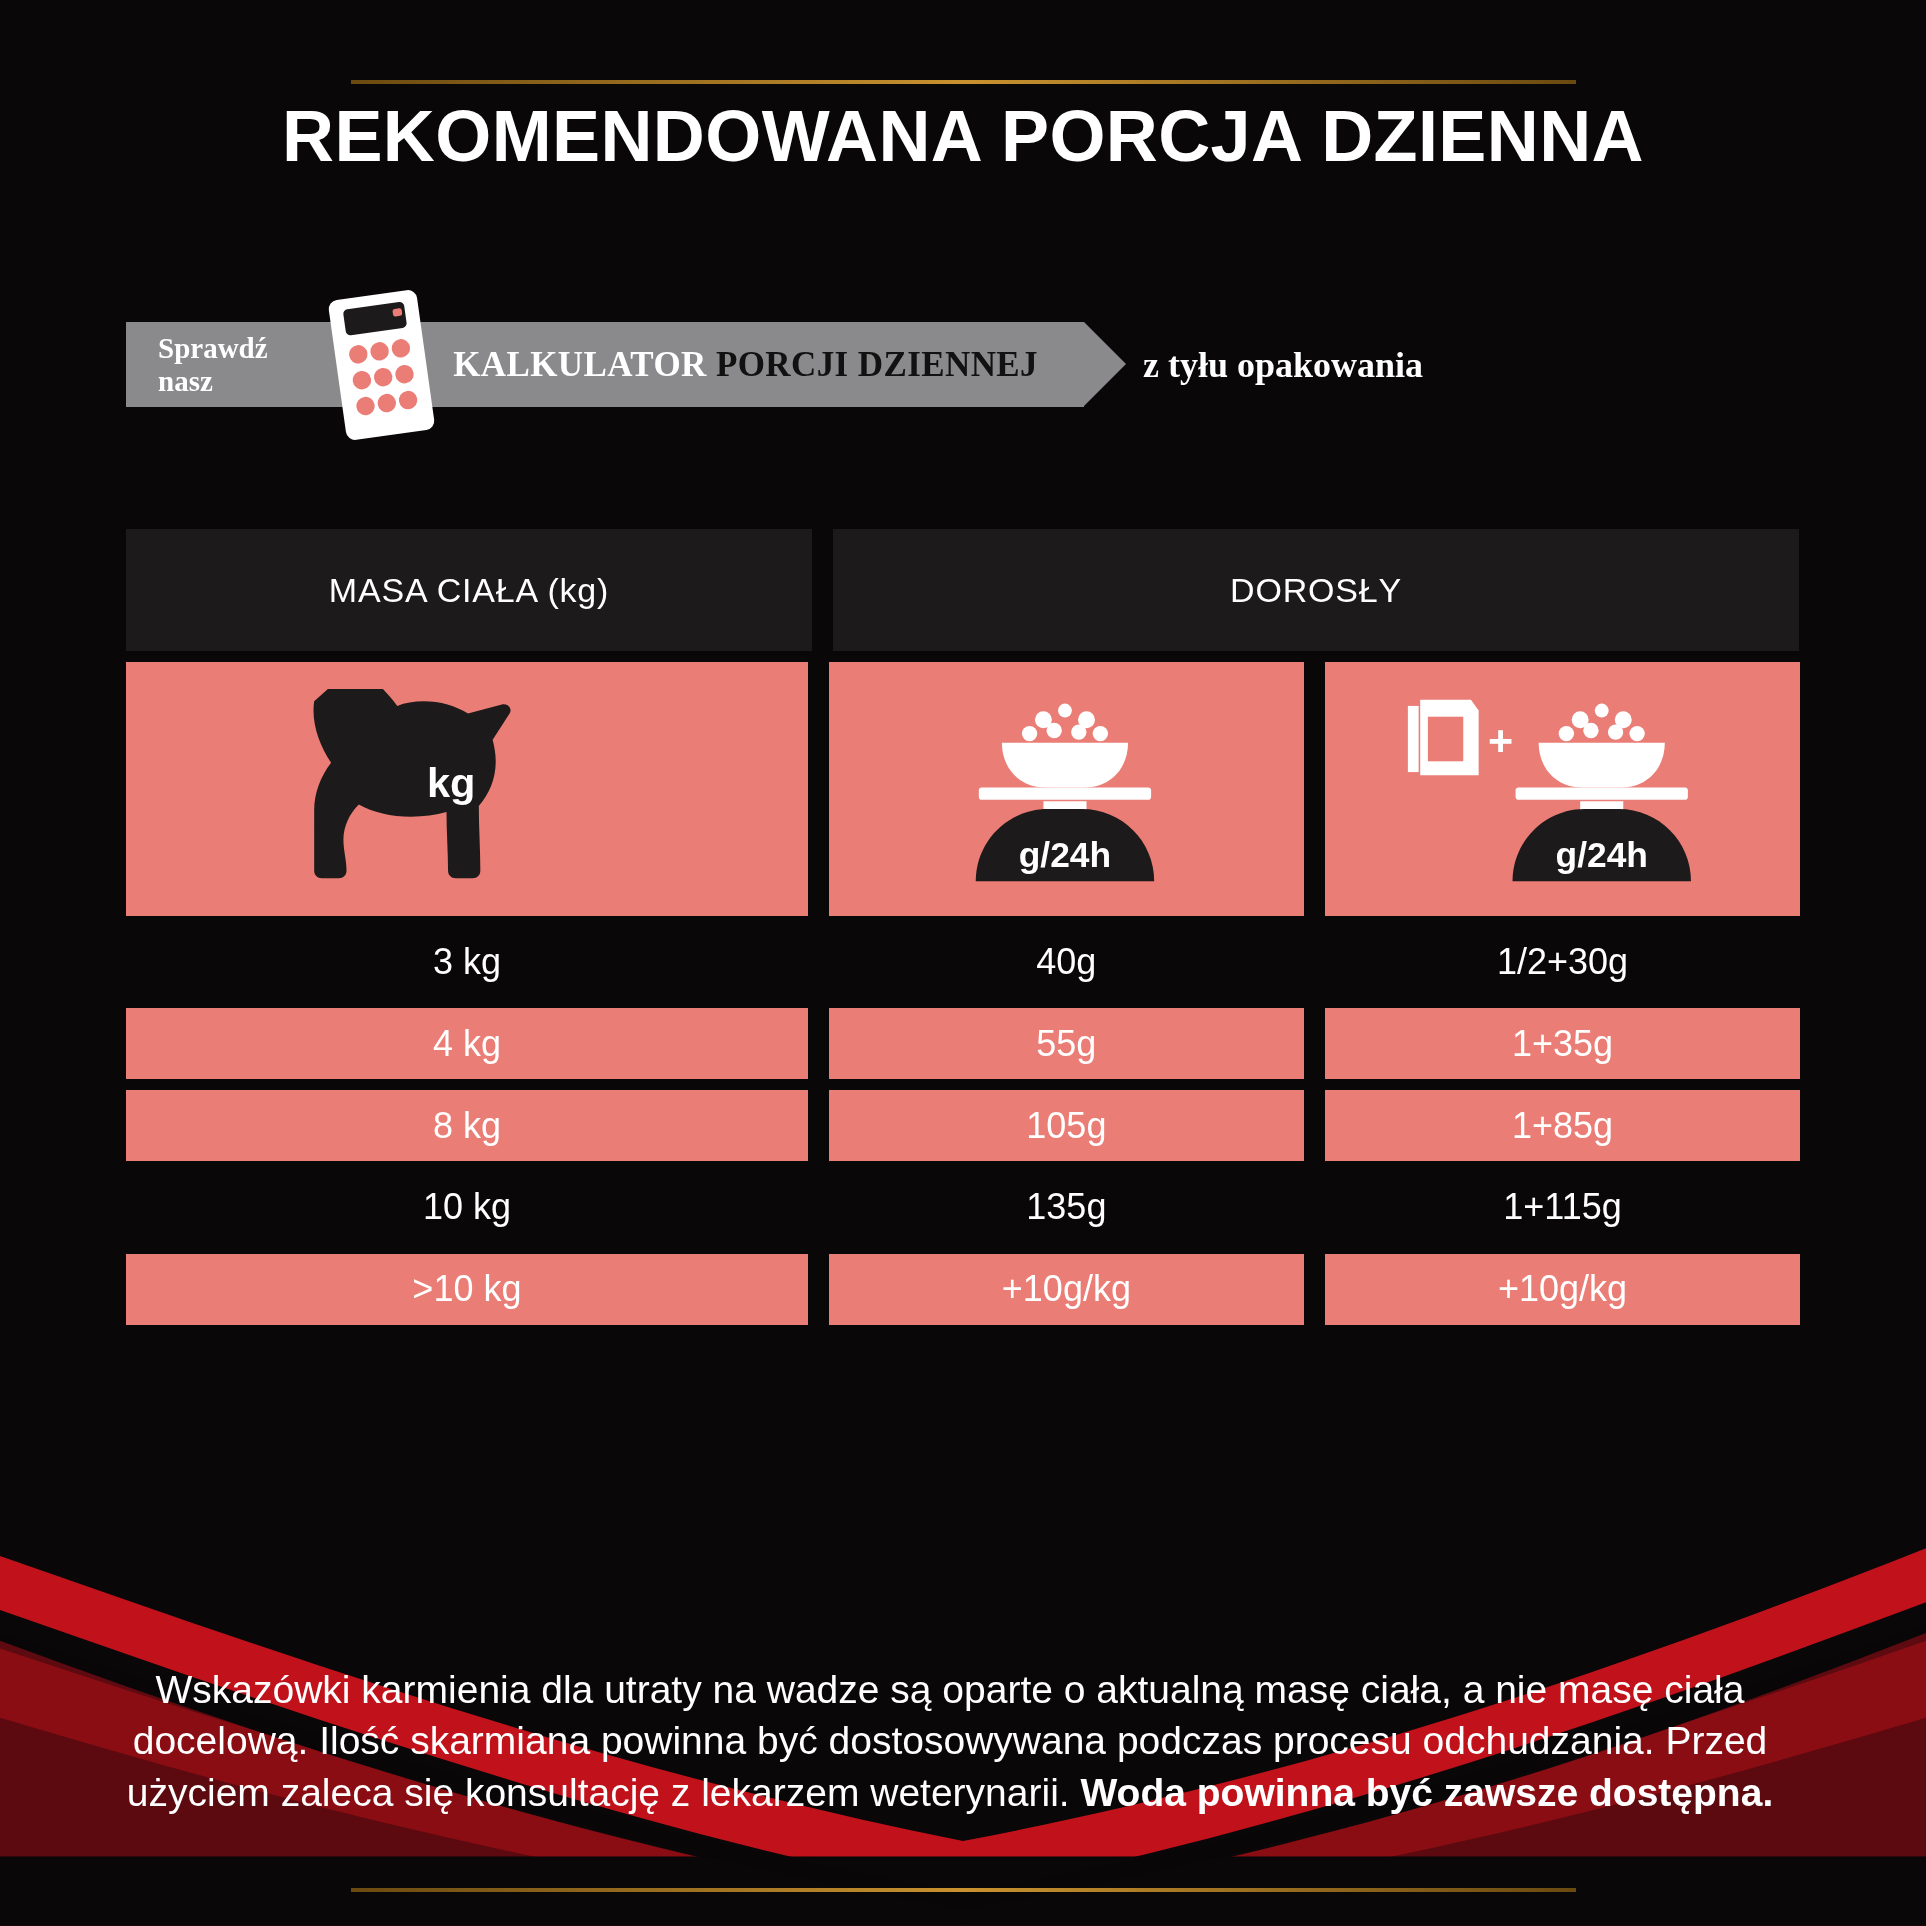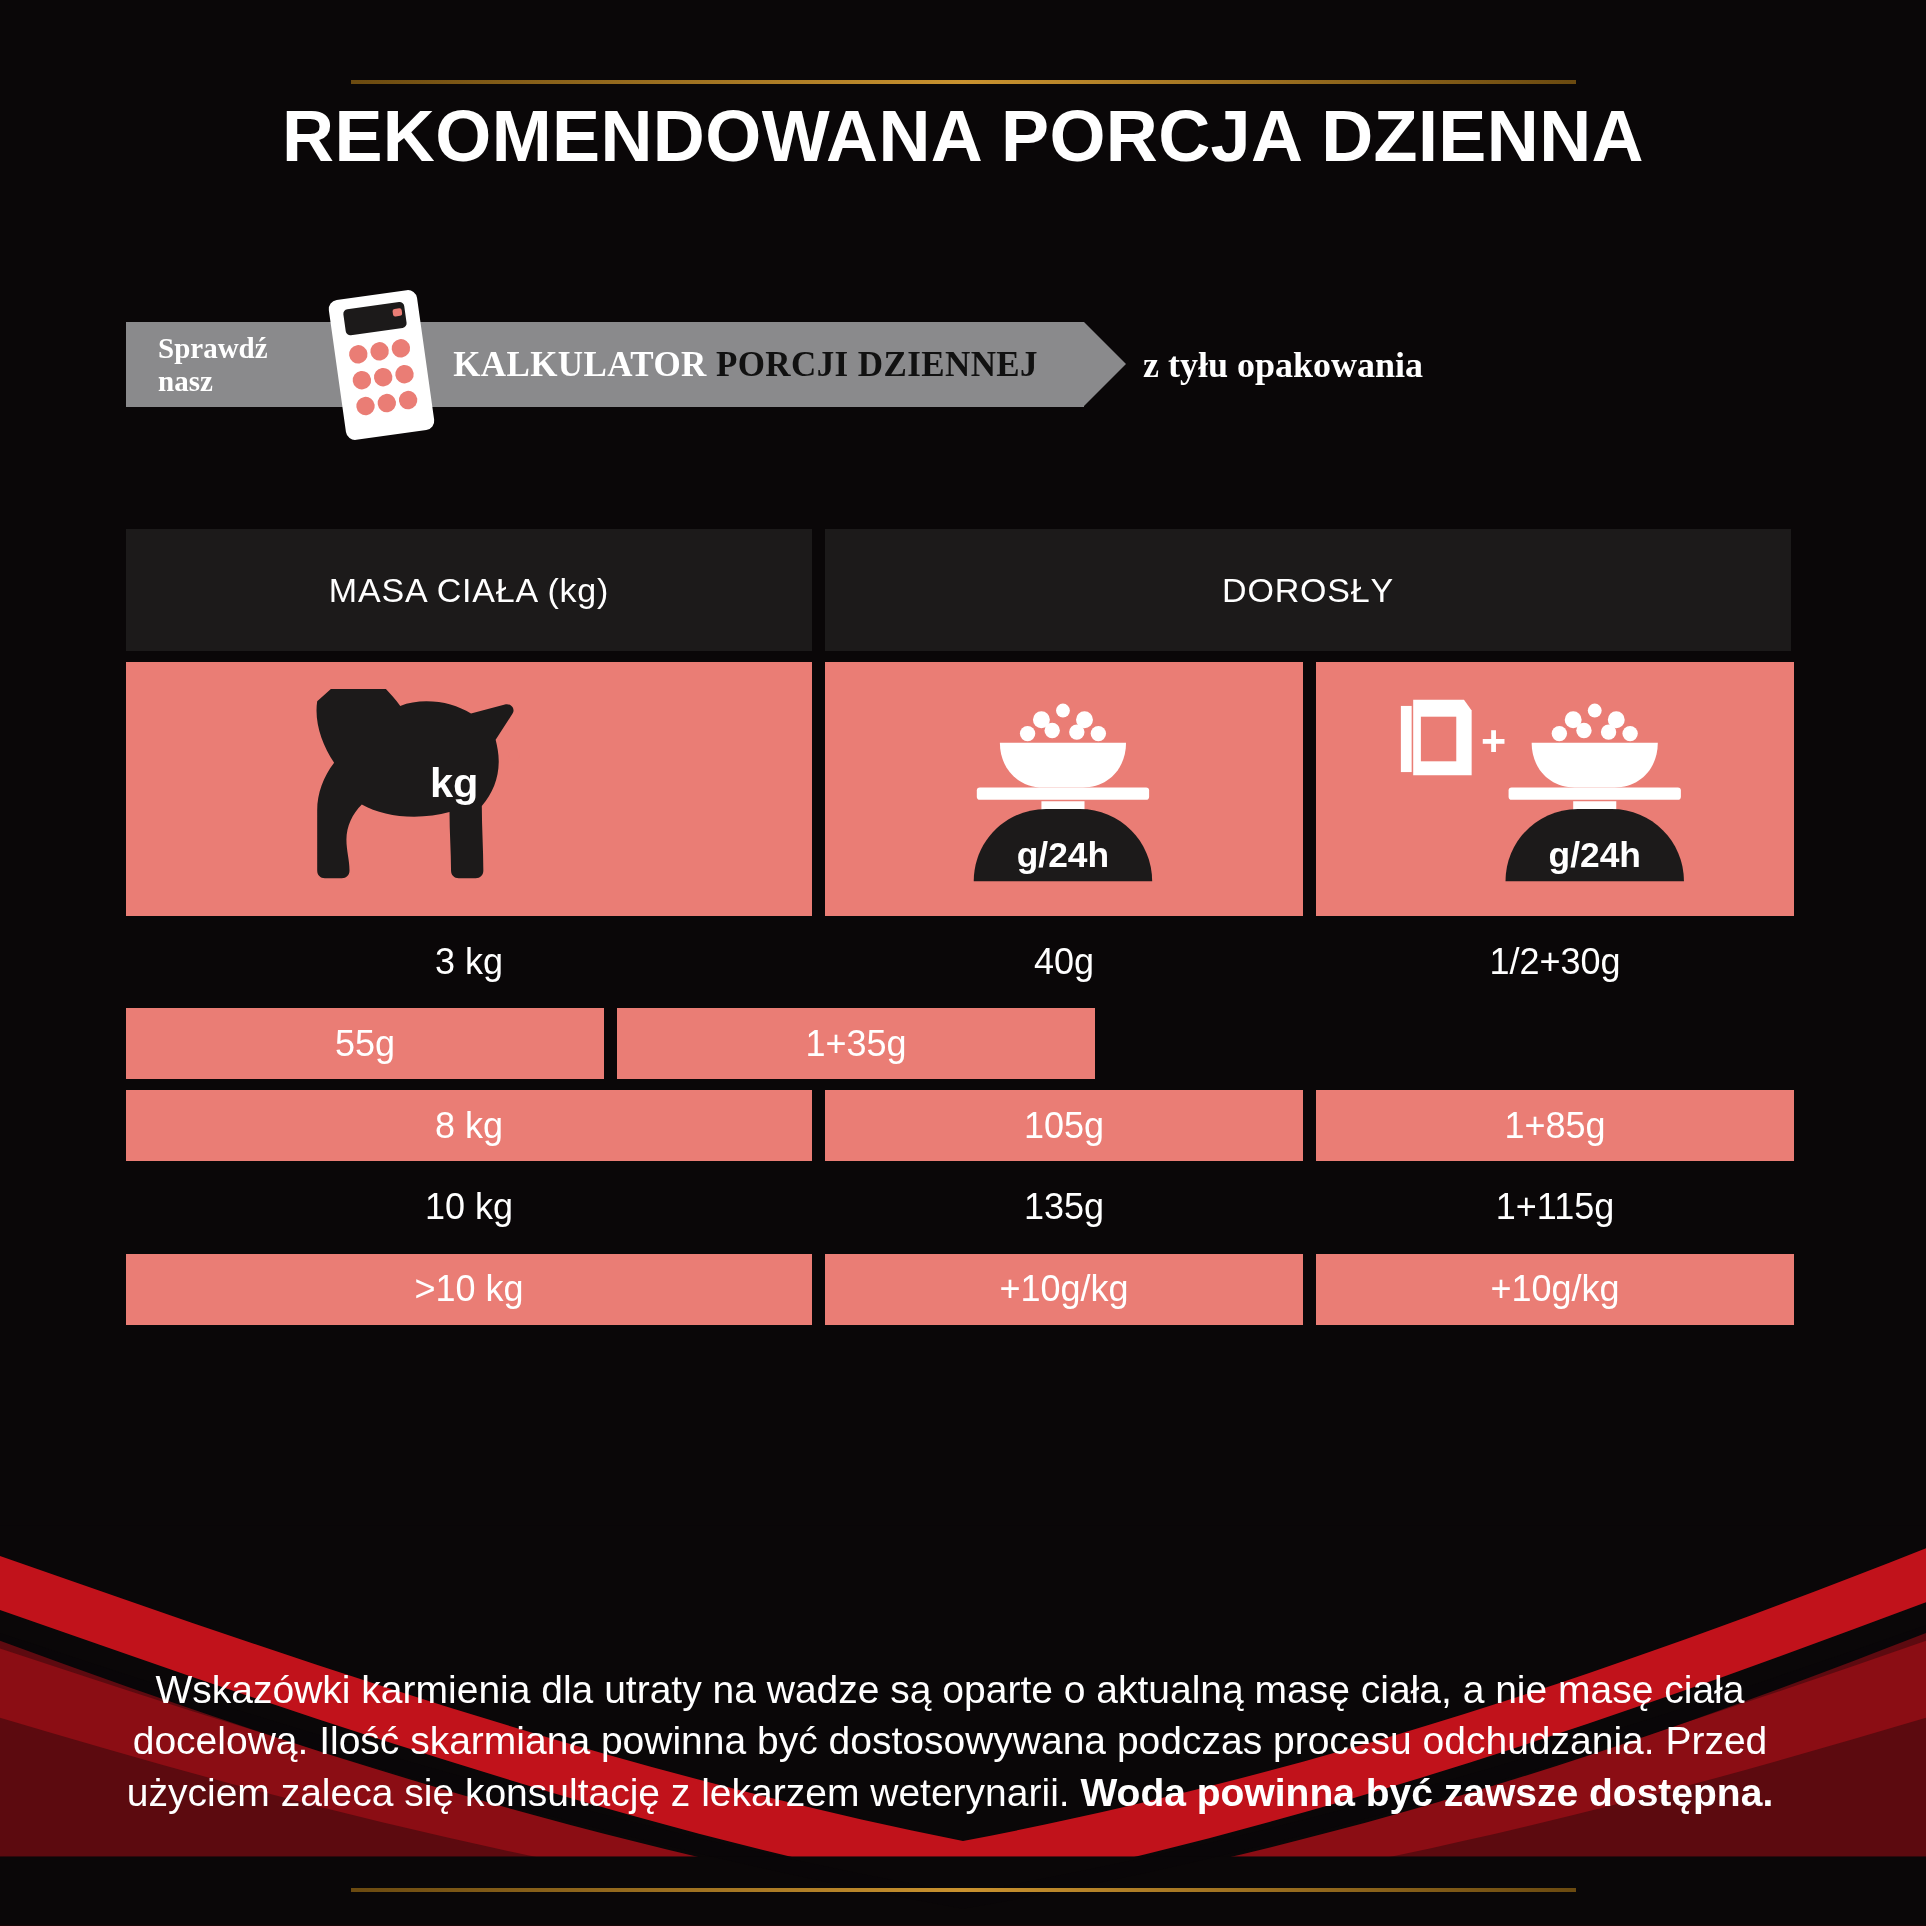--- a/index.html
+++ b/index.html
@@ -129,21 +129,21 @@
 
   
   .table {
     position: absolute;
     top: 529px;
     left: 126px;
     width: 1674px;
   }
   .row {
     display: flex;
-    gap: 13px;
+    gap: 21px;
     margin-bottom: 10.8px;
   }
   .cell-weight { width: 686px; }
   .cell-a { width: 478px; }
   .cell-b { width: 478px; }
   .cell-span { width: 966px; }
 
   .hdr {
     background: #1c1a1a;
     height: 122px;
@@ -295,20 +295,21 @@
         </svg>
       </div>
     </div>
 
     <div class="row">
       <div class="data dark cell-weight">3 kg</div>
       <div class="data dark cell-a">40g</div>
       <div class="data dark cell-b">1/2+30g</div>
     </div>
     <div class="row">
+      <div class="data pink cell-weight">4 kg</div>
       <div class="data pink cell-a">55g</div>
       <div class="data pink cell-b">1+35g</div>
     </div>
     <div class="row">
       <div class="data pink cell-weight">8 kg</div>
       <div class="data pink cell-a">105g</div>
       <div class="data pink cell-b">1+85g</div>
     </div>
     <div class="row">
       <div class="data dark cell-weight">10 kg</div>

